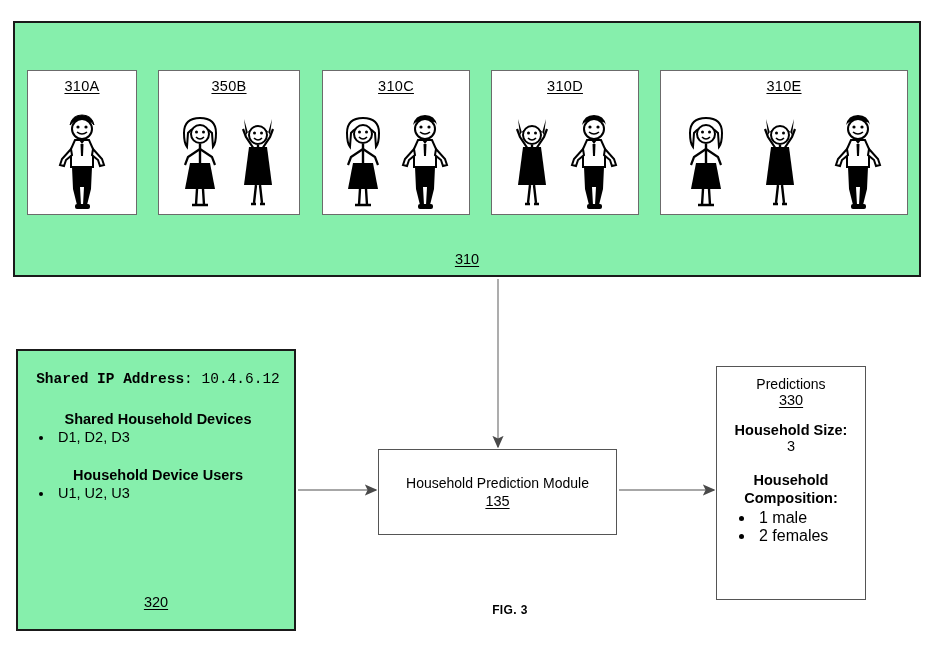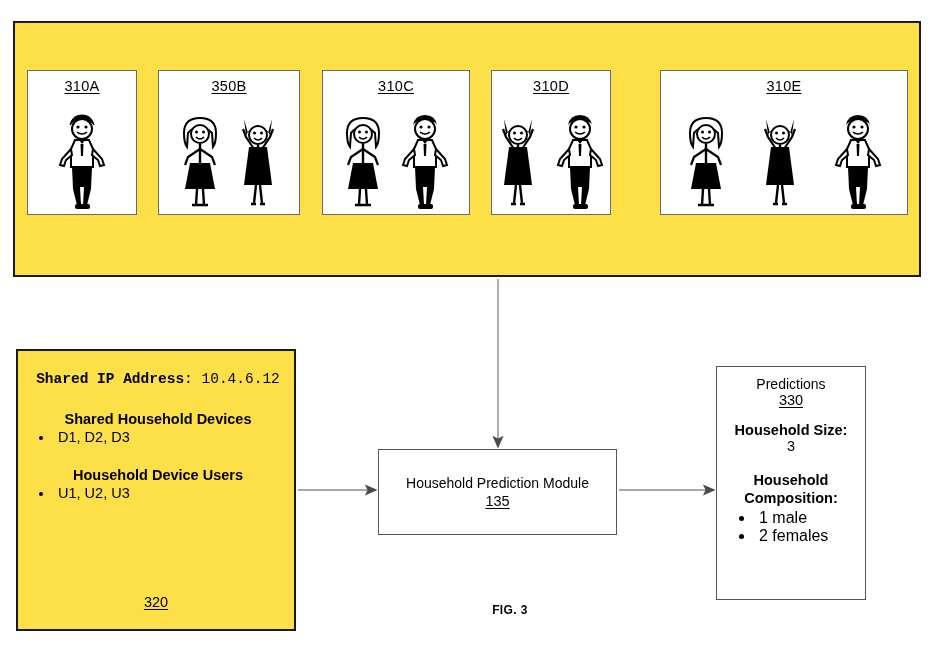--- a/index.html
+++ b/index.html
@@ -17,21 +17,21 @@
     width: 940px;
     height: 651px;
     background: #ffffff;
     overflow: hidden;
   }
 
   
   .box {
     position: absolute;
     border: 2px solid #1a1a1a;
-    background: #fde047;
+    background: #86efac;
     box-sizing: border-box;
   }
   .box-thin {
     position: absolute;
     border: 1px solid #555555;
     background: #ffffff;
     box-sizing: border-box;
   }
 
   
@@ -294,21 +294,21 @@
             <path d="M17 40 L8 50 L6 56 L10 57 L12 51 L18 46 Z" fill="#fff" stroke="#000" stroke-width="2"></path>
             <path d="M39 40 L48 50 L50 56 L46 57 L44 51 L38 46 Z" fill="#fff" stroke="#000" stroke-width="2"></path>
             <path d="M18 58 L38 58 L37 80 L33 96 L29 96 L30 78 L26 78 L27 96 L23 96 L19 80 Z" fill="#000"></path>
             <rect x="21" y="95" width="9" height="5" rx="2" fill="#000"></rect>
             <rect x="27" y="95" width="9" height="5" rx="2" fill="#000"></rect>
           </g>
         </svg>
       </div>
     </div>
 
-    <div class="panel" style="left:476px; width:120px;">
+    <div class="panel" style="left:476px; width:148px;">
       <div class="panel-label">310D</div>
       <div class="figures">
         <svg class="fig-svg" width="48" height="100" viewBox="0 0 48 100">
           <g>
             <path d="M10 6 L14 20 Q19 13 24 13 Q29 13 34 20 L38 6 L36 22 Q32 14 24 14 Q16 14 12 22 Z" fill="#000"></path>
             <circle cx="24" cy="22" r="9" fill="#fff" stroke="#000" stroke-width="2"></circle>
             <circle cx="20.5" cy="20" r="1.5" fill="#000"></circle>
             <circle cx="27.5" cy="20" r="1.5" fill="#000"></circle>
             <path d="M20 25 Q24 29 28 25" fill="none" stroke="#000" stroke-width="1.6"></path>
             <path d="M24 32 L24 50" stroke="#000" stroke-width="2.4" fill="none"></path>
@@ -385,20 +385,21 @@
             <path d="M17 40 L8 50 L6 56 L10 57 L12 51 L18 46 Z" fill="#fff" stroke="#000" stroke-width="2"></path>
             <path d="M39 40 L48 50 L50 56 L46 57 L44 51 L38 46 Z" fill="#fff" stroke="#000" stroke-width="2"></path>
             <path d="M18 58 L38 58 L37 80 L33 96 L29 96 L30 78 L26 78 L27 96 L23 96 L19 80 Z" fill="#000"></path>
             <rect x="21" y="95" width="9" height="5" rx="2" fill="#000"></rect>
             <rect x="27" y="95" width="9" height="5" rx="2" fill="#000"></rect>
           </g>
         </svg>
       </div>
     </div>
 
+    <div class="ref-310">310</div>
   </div>
 
   <div class="box" id="box-320">
     <div class="inner">
       <div class="ip-line">
         <span class="k">Shared IP Address</span><span class="v">: </span><span class="v">10.4.6.12</span>
       </div>
 
       <div class="grp-head">Shared Household Devices</div>
       <ul class="bullets">

